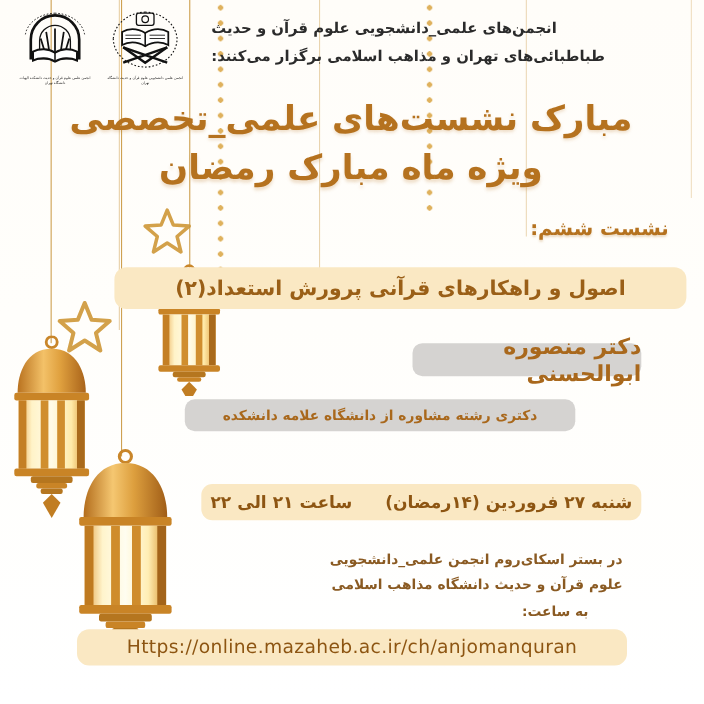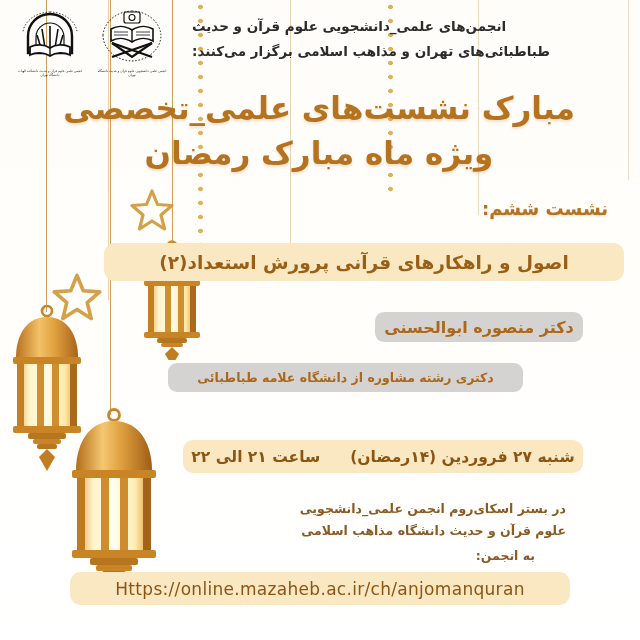--- a/index.html
+++ b/index.html
@@ -142,21 +142,21 @@
   }
 
   .pill-speaker {
     top: 312px;
     right: 57px;
     width: 208px;
     height: 30px;
     background: #d5d3d1;
     border-radius: 9px;
     color: #a9681c;
-    font-size: 16px;
+    font-size: 20px;
     font-weight: 600;
   }
 
   .pill-credential {
     top: 363px;
     right: 117px;
     width: 355px;
     height: 29px;
     background: #d5d3d1;
     border-radius: 9px;
@@ -380,29 +380,29 @@
     <div>مبارک نشست‌های علمی_تخصصی</div>
     <div>ویژه ماه مبارک رمضان</div>
   </div>
 
   <div class="session-label">نشست ششم:</div>
 
   <div class="pill pill-topic">اصول و راهکارهای قرآنی پرورش استعداد(۲)</div>
 
   <div class="pill pill-speaker">دکتر منصوره ابوالحسنی</div>
 
-  <div class="pill pill-credential">دکتری رشته مشاوره از دانشگاه علامه طباطبائی</div>
+  <div class="pill pill-credential">دکتری رشته مشاوره از دانشگاه علامه دانشکده</div>
 
   <div class="pill pill-datetime">
     <span>شنبه ۲۷ فروردین (۱۴رمضان)</span>
     <span>ساعت ۲۱ الی ۲۲</span>
   </div>
 
   <div class="platform-lines">
     <div>در بستر اسکای‌روم انجمن علمی_دانشجویی</div>
     <div>علوم قرآن و حدیث دانشگاه مذاهب اسلامی</div>
   </div>
 
-  <div class="address-label">به انجمن:</div>
+  <div class="address-label">به ساعت:</div>
 
   <div class="pill pill-url">Https://online.mazaheb.ac.ir/ch/anjomanquran</div>
 
 </div>
 
 </body></html>

